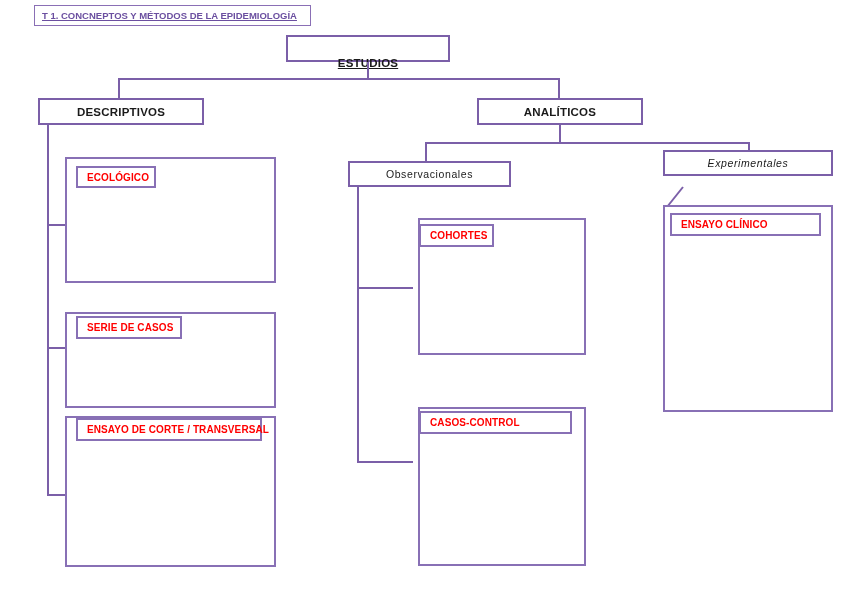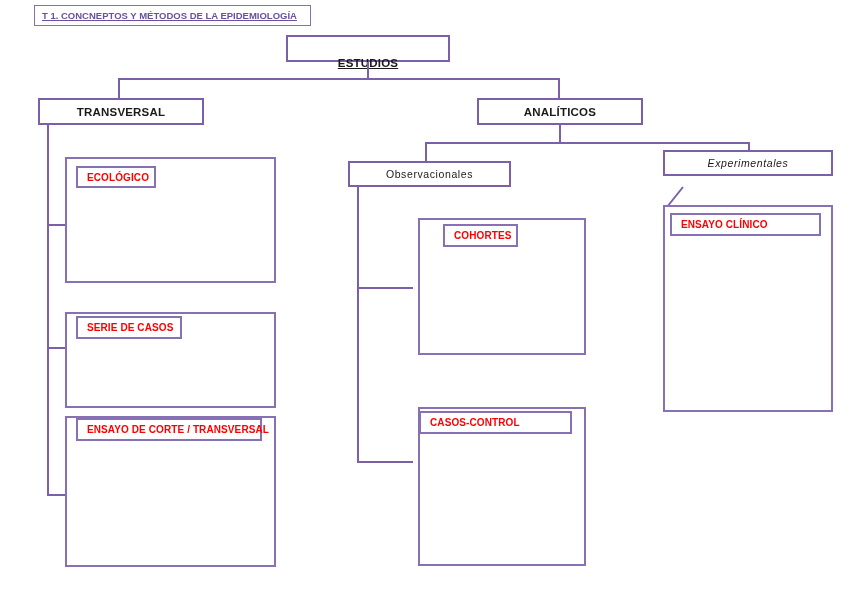--- a/index.html
+++ b/index.html
@@ -109,21 +109,21 @@
   <div class="box lvl1" style="left:286px; top:35px; width:164px; height:27px;">
     <span class="label">ESTUDIOS</span>
   </div>
 
   <div class="conn v" style="left:367px; top:62px; height:17px;"></div>
   <div class="conn h" style="left:118px; top:78px; width:442px;"></div>
   <div class="conn v" style="left:118px; top:78px; height:21px;"></div>
   <div class="conn v" style="left:558px; top:78px; height:21px;"></div>
 
   <div class="box lvl2" style="left:38px; top:98px; width:166px; height:27px;">
-    <span class="label">TRANSVERSAL</span>
+    <span class="label">DESCRIPTIVOS</span>
   </div>
 
   <div class="box lvl2" style="left:477px; top:98px; width:166px; height:27px;">
     <span class="label">ANALÍTICOS</span>
   </div>
 
   <div class="conn v" style="left:559px; top:125px; height:18px;"></div>
   <div class="conn h" style="left:425px; top:142px; width:325px;"></div>
   <div class="conn v" style="left:425px; top:142px; height:21px;"></div>
   <div class="conn v" style="left:748px; top:142px; height:21px;"></div>
@@ -161,21 +161,21 @@
   <div class="tag" style="left:76px; top:316px; width:106px; height:23px;">
     <span class="label">SERIE DE CASOS</span>
   </div>
 
   <div class="container" style="left:65px; top:416px; width:211px; height:151px;"></div>
   <div class="tag" style="left:76px; top:418px; width:186px; height:23px;">
     <span class="label">ENSAYO DE CORTE / TRANSVERSAL</span>
   </div>
 
   <div class="container" style="left:418px; top:218px; width:168px; height:137px;"></div>
-  <div class="tag" style="left:419px; top:224px; width:75px; height:23px;margin-left:24px;">
+  <div class="tag" style="left:419px; top:224px; width:75px; height:23px;">
     <span class="label">COHORTES</span>
   </div>
 
   <div class="container" style="left:418px; top:407px; width:168px; height:159px;"></div>
   <div class="tag" style="left:419px; top:411px; width:153px; height:23px;">
     <span class="label">CASOS-CONTROL</span>
   </div>
 
   <div class="container" style="left:663px; top:205px; width:170px; height:207px;"></div>
   <div class="tag" style="left:670px; top:213px; width:151px; height:23px;">

